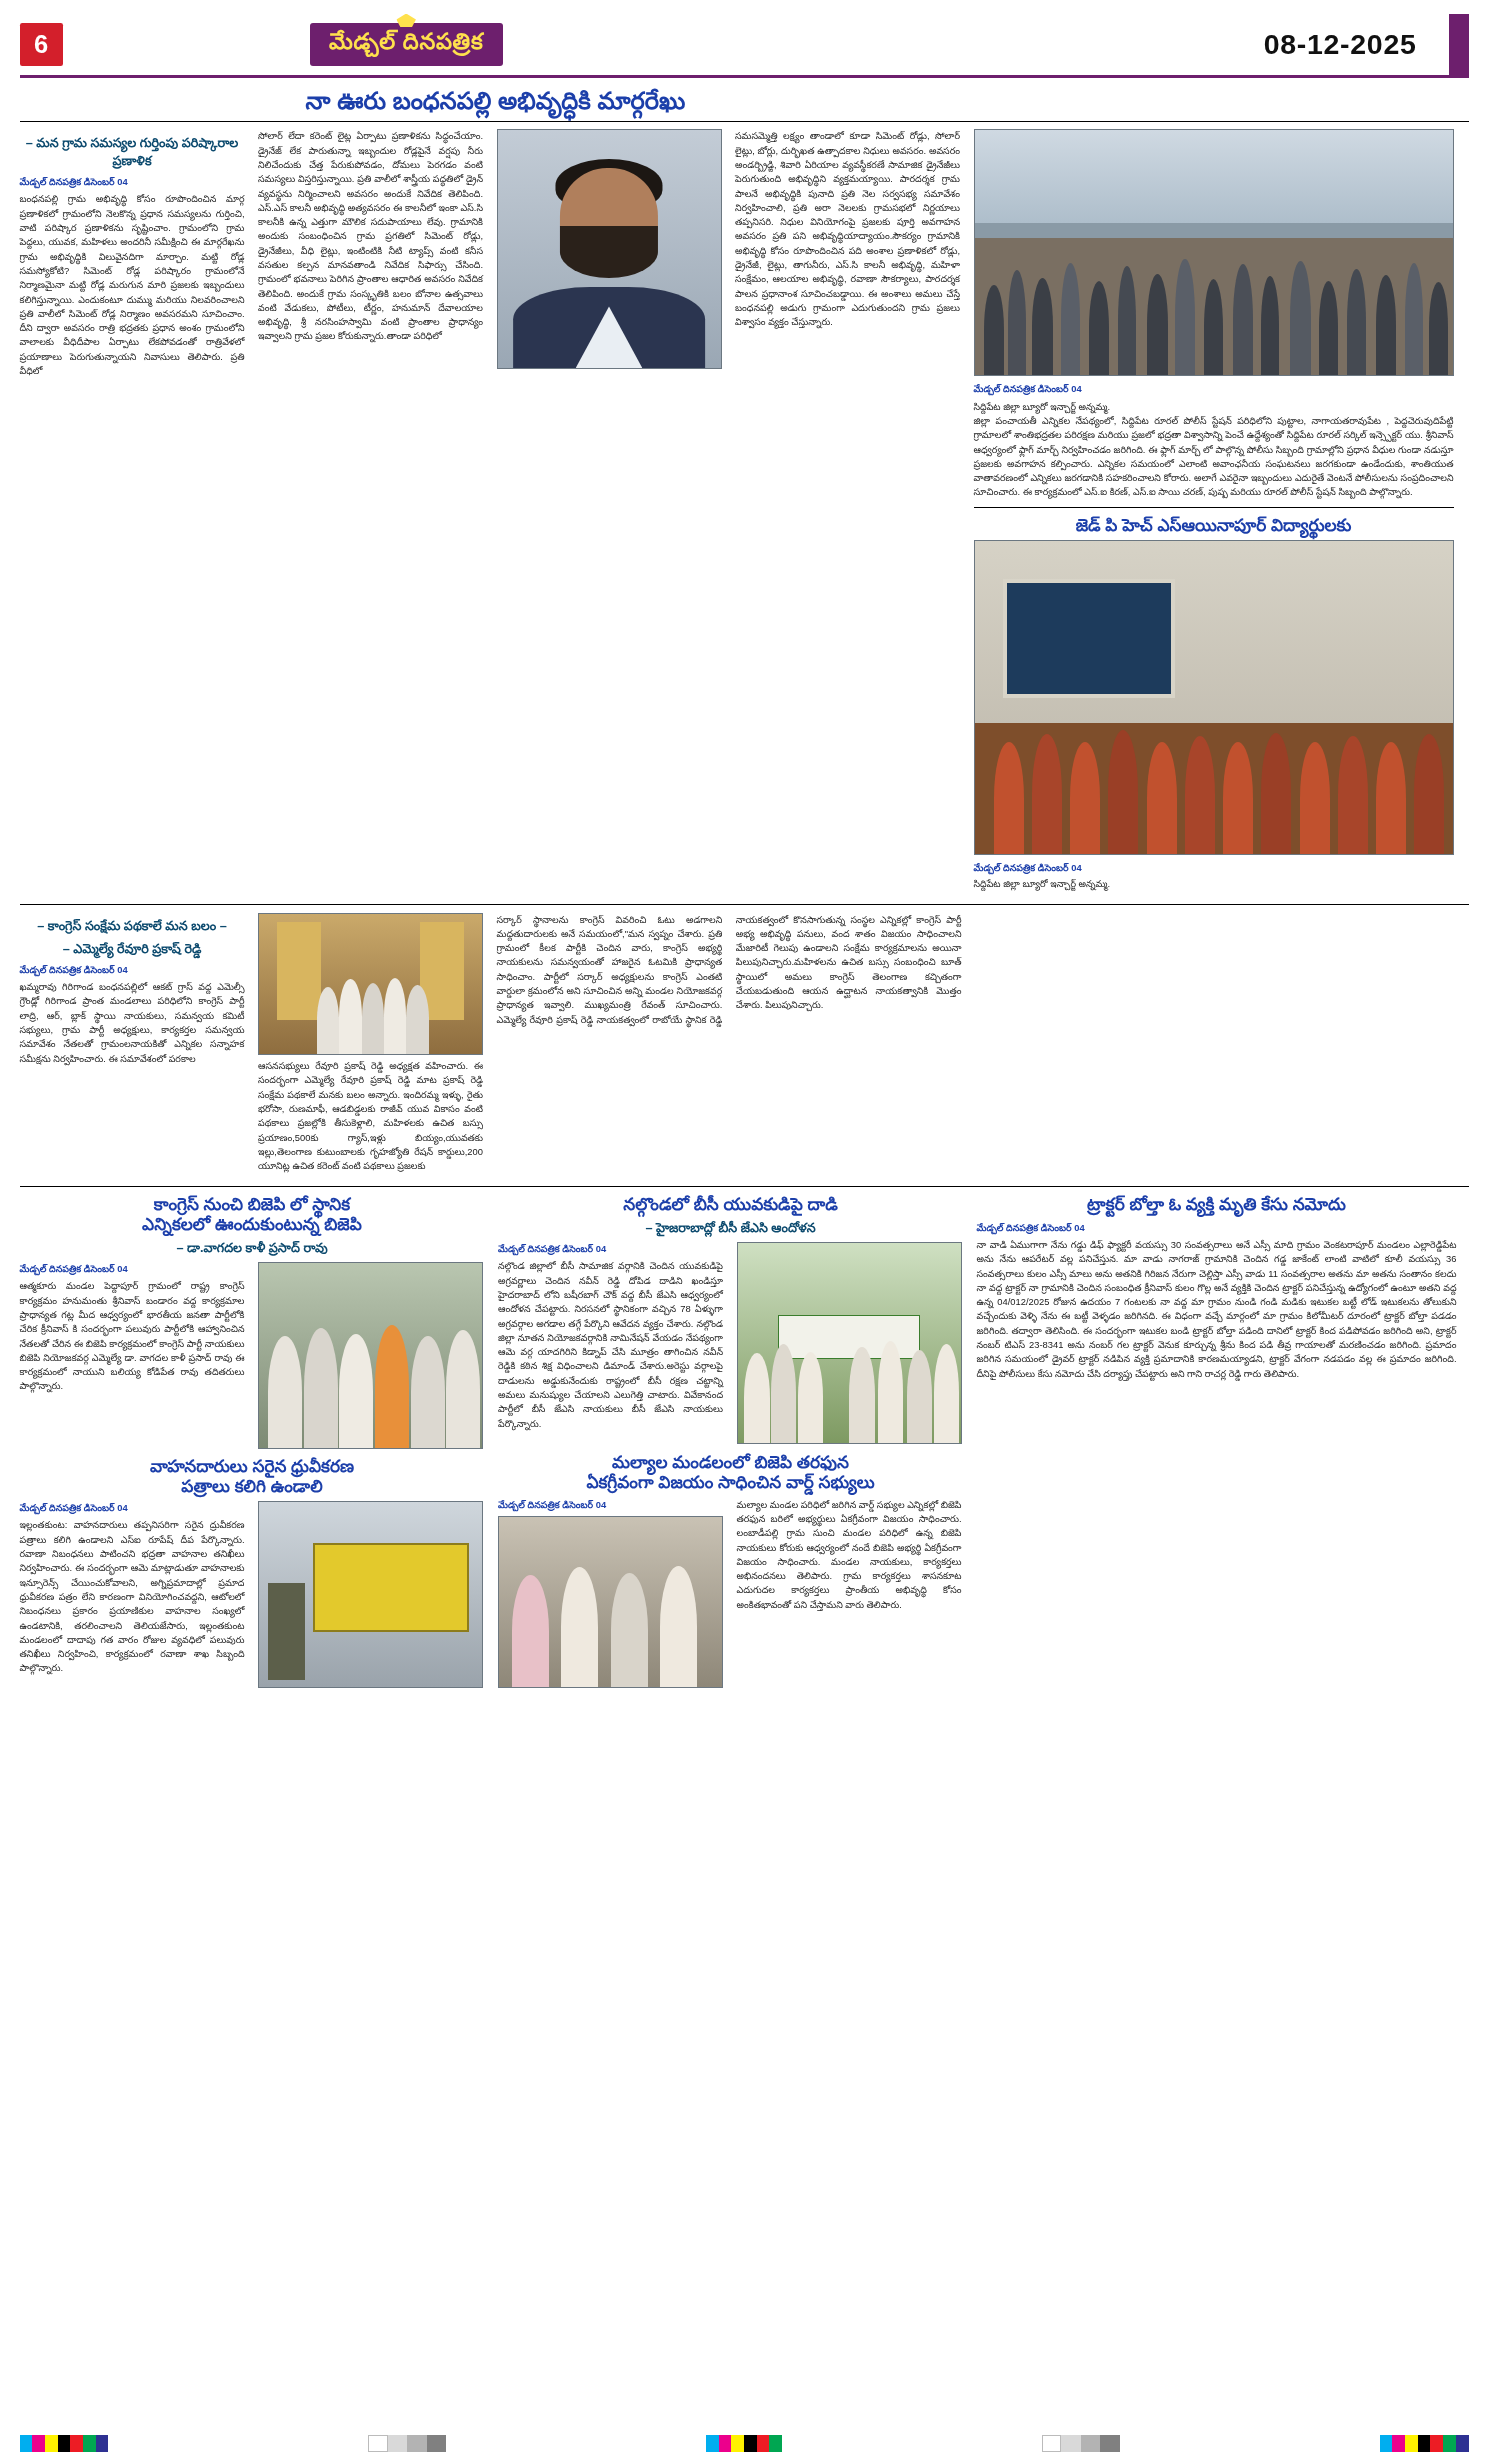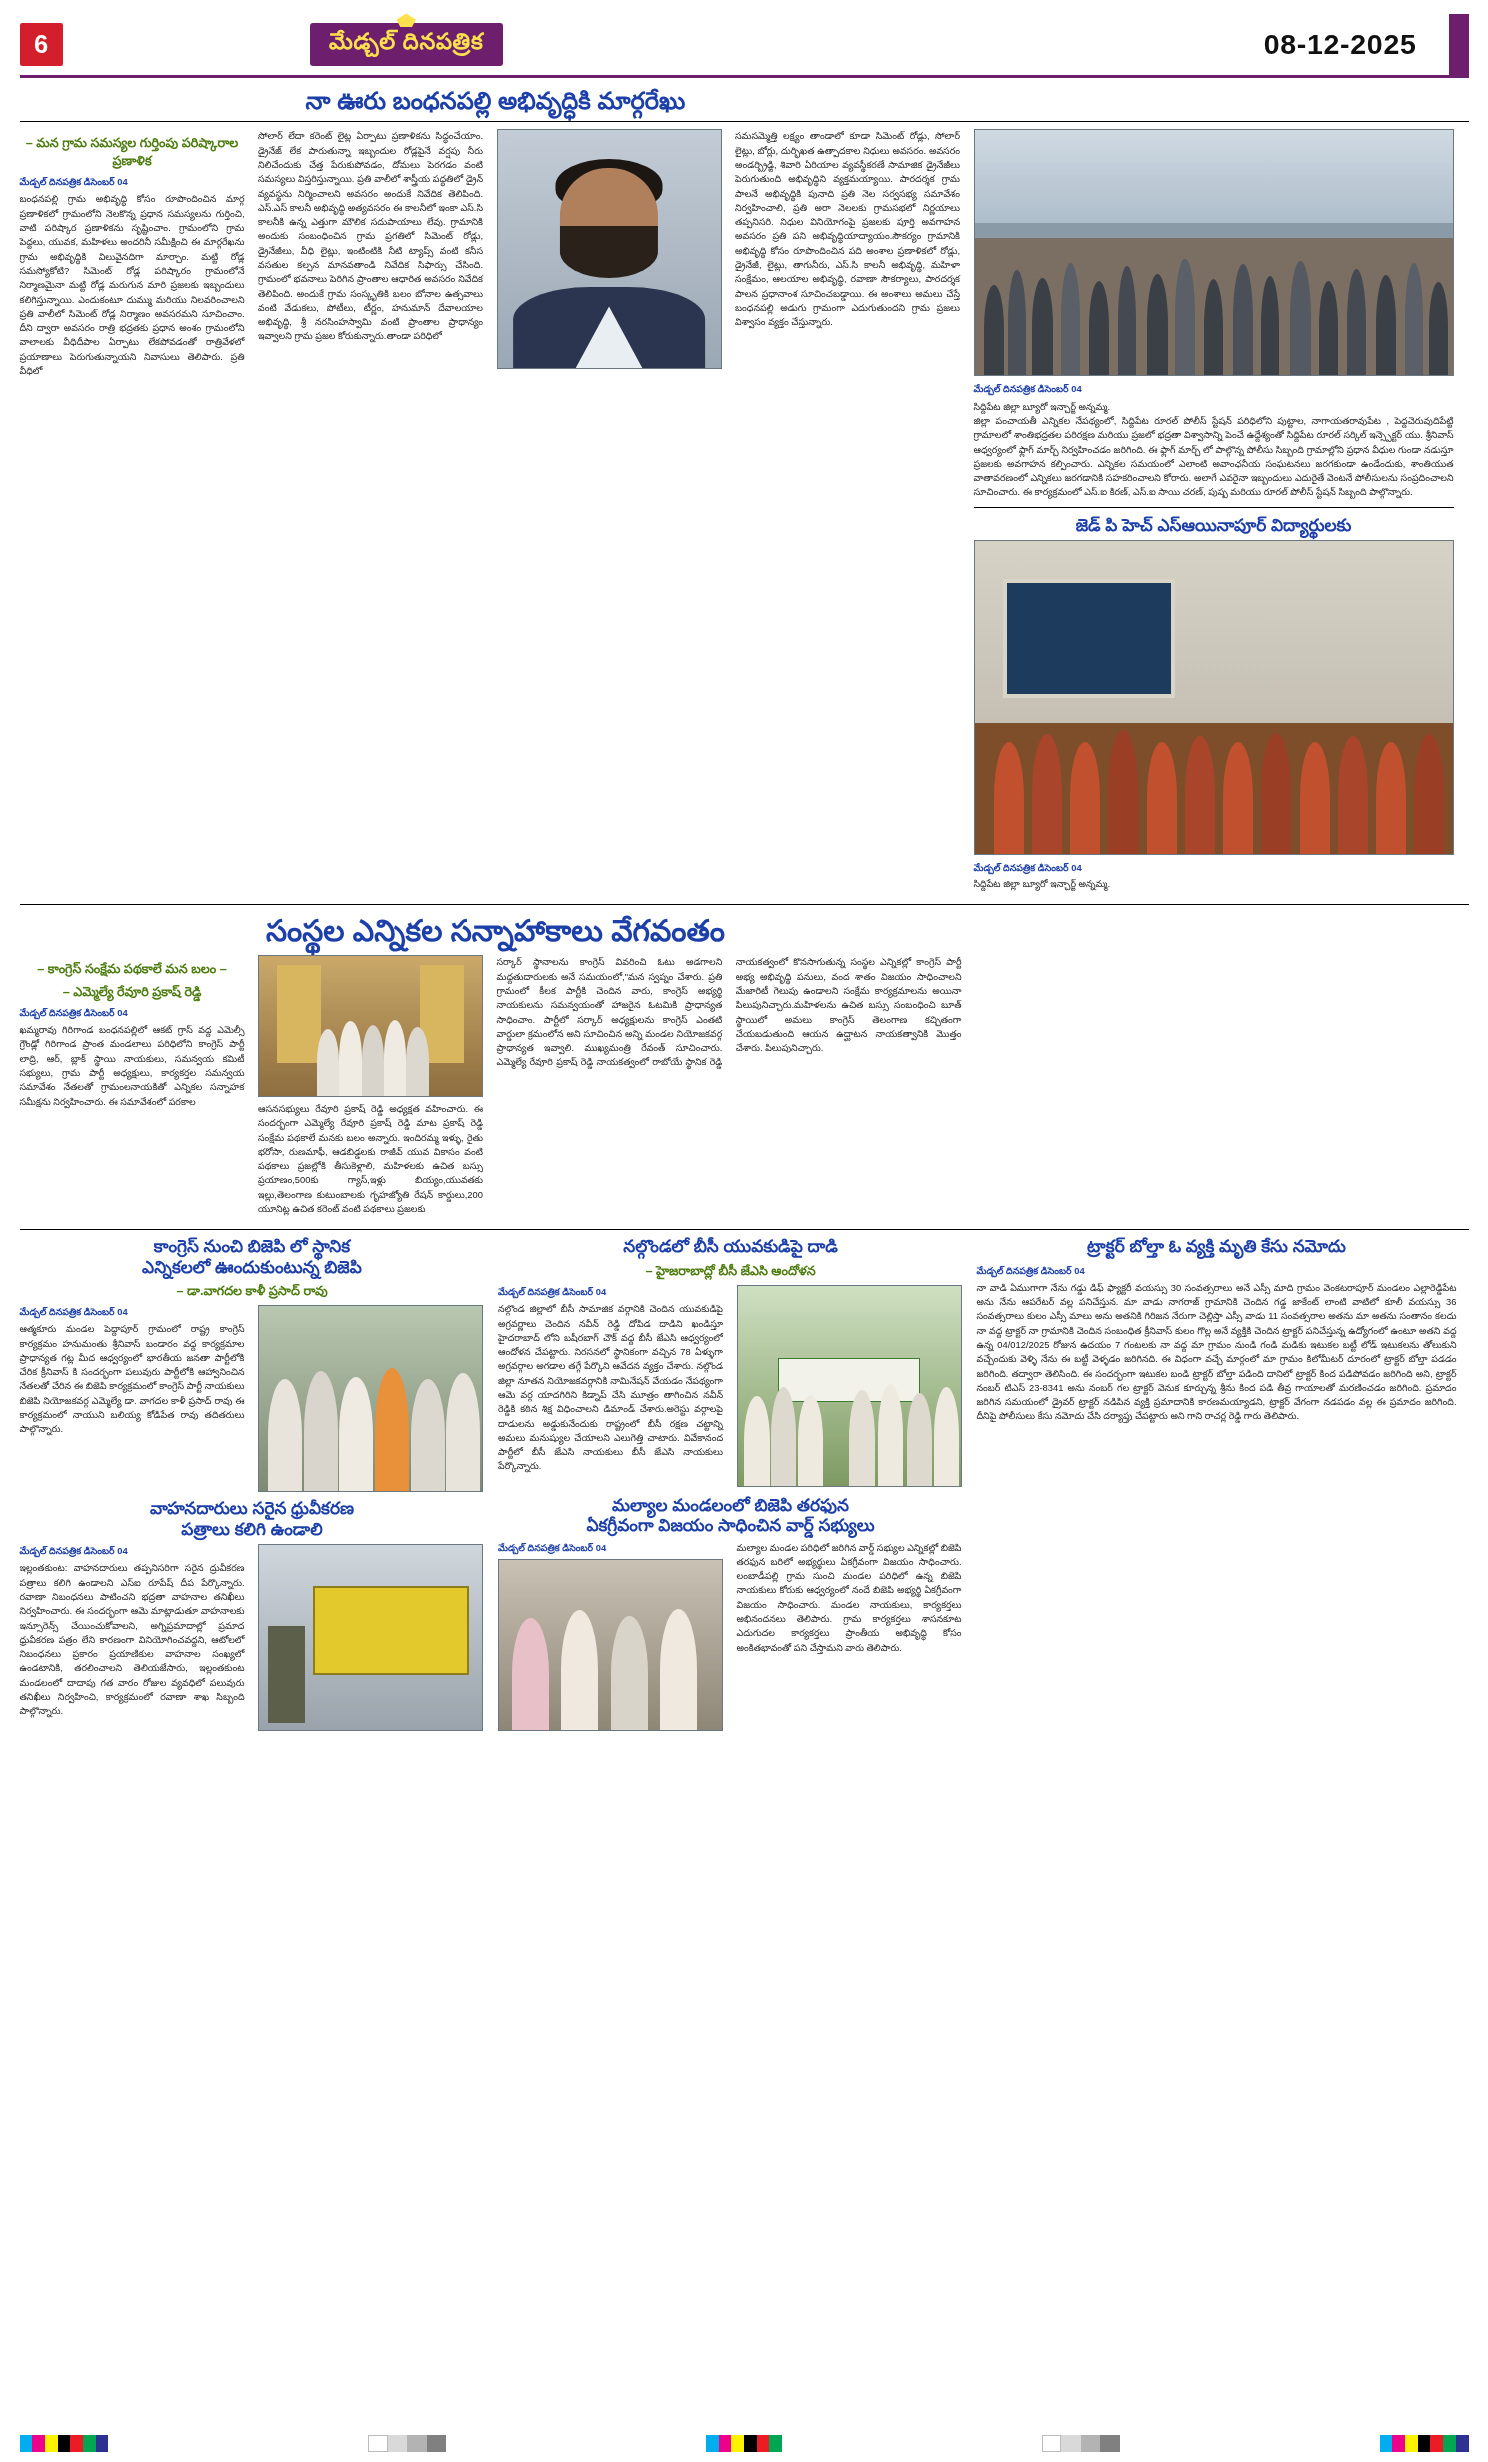--- a/index.html
+++ b/index.html
@@ -67,21 +67,21 @@
     color:#1c3faa;
     font-weight:bold;
     line-height:1.18;
     text-align:center;
   }
   .hl-xl { font-size:24px; }
   .hl-lg { font-size:30px; }
   .hl-md { font-size:17px; }
 
   .kicker {
-    color:#4d7c0f;
+    color:#0c4a6e;
     font-size:12.7px;
     font-weight:bold;
     line-height:1.45;
     text-align:center;
     margin:4.5px 0;
   }
   .body {
     font-size:9.4px;
     line-height:1.52;
     color:#1a1a1a;
@@ -235,21 +235,20 @@
       <div class="body" style="margin-top:6px;">
         <p style="color:#1c3faa;font-weight:bold;margin:0 0 1.5px 0;">మేడ్చల్ దినపత్రిక డిసెంబర్ 04</p>
         <p>సిద్దిపేట జిల్లా బ్యూరో ఇన్చార్జ్ అన్నమ్మ.</p>
       </div>
     </div>
   </div>
 
   <div class="hairline"></div>
 
   <div style="width:952px;">
-    <div class="hl hl-lg">సంస్థల ఎన్నికల సన్నాహాకాలు వేగవంతం</div>
 
     <div class="cols" style="margin-top:7.5px;">
       <div class="col" style="width:225px;">
         <div class="kicker">– కాంగ్రెస్ సంక్షేమ పథకాలే మన బలం –</div>
         <div class="kicker">– ఎమ్మెల్యే రేవూరి ప్రకాష్ రెడ్డి</div>
         <div class="body" style="margin-top:4.5px;">
           <p style="color:#1c3faa;font-weight:bold;margin:0 0 3px 0;">మేడ్చల్ దినపత్రిక డిసెంబర్ 04</p>
           <p>ఖమ్మరావు గిరిగాండ బంధనపల్లిలో ఆకట్ గ్రాస్ వద్ద ఎమెల్సీ గ్రౌండ్లో గిరిగాండ ప్రాంత మండలాలు పరిధిలోని కాంగ్రెస్ పార్టీ లాద్రి, ఆర్, బ్లాక్ స్థాయి నాయకులు, సమన్వయ కమిటీ సభ్యులు, గ్రామ పార్టీ అధ్యక్షులు, కార్యకర్తల సమన్వయ సమావేశం నేతలతో గ్రామంలనాయకితో ఎన్నికల సన్నాహక సమీక్షను నిర్వహించారు. ఈ సమావేశంలో పరకాల</p>
         </div>
       </div>

